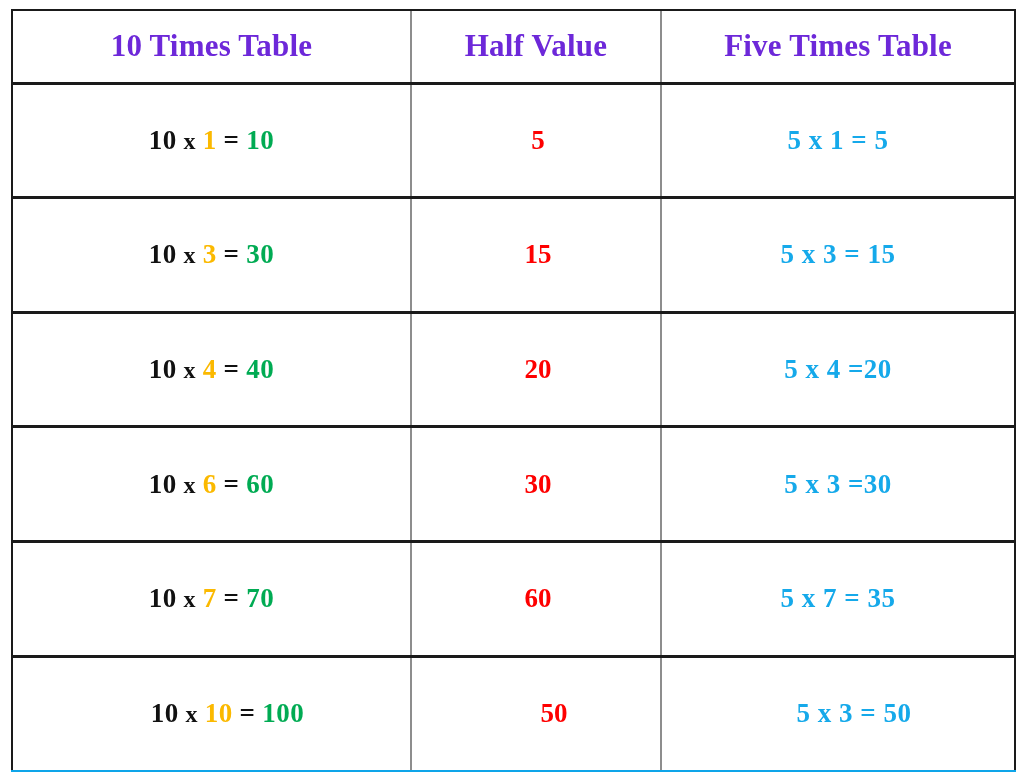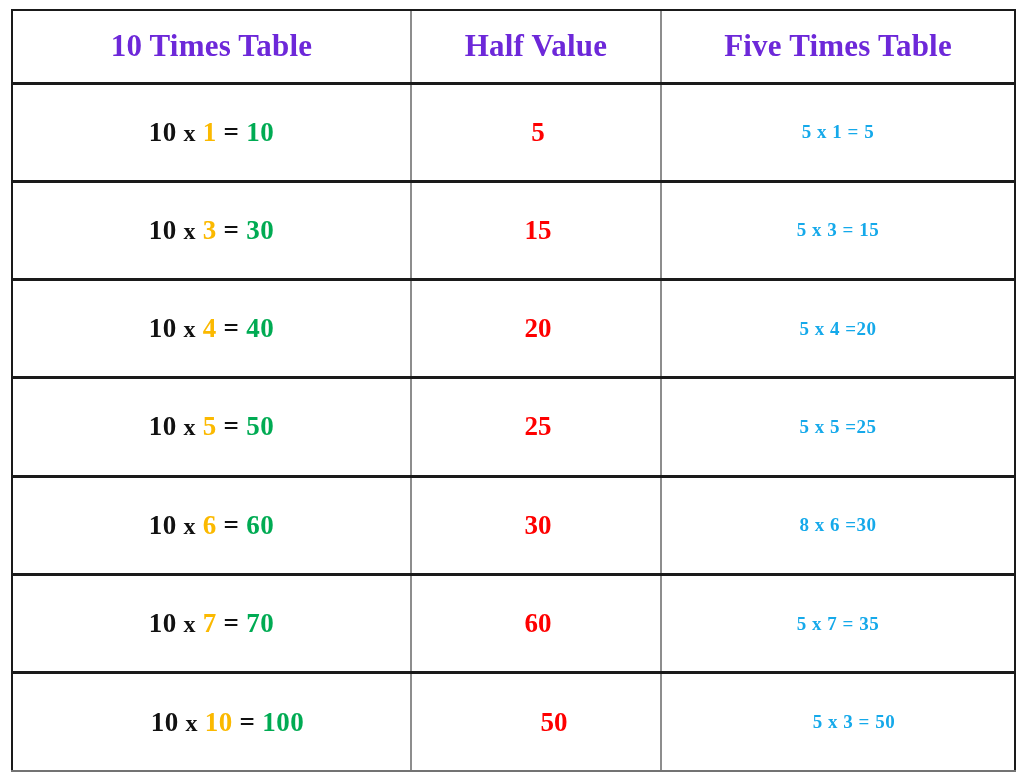--- a/index.html
+++ b/index.html
@@ -63,21 +63,21 @@
     text-align: center;
     padding: 0;
     font-weight: bold;
     white-space: nowrap;
   }
   tr.data-row td.cell-ten  { border-left: 2px solid #1a1a1a; }
   tr.data-row td.cell-half { border-left: 2px solid #8d8d8d; }
   tr.data-row td.cell-five { border-left: 2px solid #8d8d8d; border-right: 2px solid #1a1a1a; }
 
   tr.data-row:last-child td {
-    border-bottom: 2px solid #737373;
+    border-bottom: 2px solid #0ea5e9;
     padding-left: 32px;
   }
 
   
   .expr-ten {
     font-size: 27px;
     color: #111111;
     letter-spacing: 0.5px;
   }
   .expr-ten .operand-a { color: #111111; }
@@ -87,21 +87,21 @@
   .expr-ten .product   { color: #00ab53; }
 
   .half-value {
     font-size: 27px;
     color: #fe0000;
     padding-left: 4px;
     display: inline-block;
   }
 
   .expr-five {
-    font-size: 19px;
+    font-size: 27px;
     color: #15a9ea;
     letter-spacing: 0.5px;
   }
 
   .sp { letter-spacing: 0; }
 </style>
 </head>
 <body>
 
 <div id="page">
@@ -134,28 +134,23 @@
           <td class="cell-ten"><span class="expr-ten"><span class="operand-a">10</span><span class="sp">&nbsp;</span><span class="op-times">x</span><span class="sp">&nbsp;</span><span class="operand-b">3</span><span class="sp">&nbsp;</span><span class="op-equals">=</span><span class="sp">&nbsp;</span><span class="product">30</span></span></td>
           <td class="cell-half"><span class="half-value">15</span></td>
           <td class="cell-five"><span class="expr-five">5 x 3 = 15</span></td>
         </tr>
         <tr class="data-row">
           <td class="cell-ten"><span class="expr-ten"><span class="operand-a">10</span><span class="sp">&nbsp;</span><span class="op-times">x</span><span class="sp">&nbsp;</span><span class="operand-b">4</span><span class="sp">&nbsp;</span><span class="op-equals">=</span><span class="sp">&nbsp;</span><span class="product">40</span></span></td>
           <td class="cell-half"><span class="half-value">20</span></td>
           <td class="cell-five"><span class="expr-five">5 x 4 =20</span></td>
         </tr>
         <tr class="data-row">
-          <td class="cell-ten"><span class="expr-ten"><span class="operand-a">10</span><span class="sp">&nbsp;</span><span class="op-times">x</span><span class="sp">&nbsp;</span><span class="operand-b">5</span><span class="sp">&nbsp;</span><span class="op-equals">=</span><span class="sp">&nbsp;</span><span class="product">50</span></span></td>
-          <td class="cell-half"><span class="half-value">25</span></td>
-          <td class="cell-five"><span class="expr-five">5 x 5 =25</span></td>
-        </tr>
-        <tr class="data-row">
           <td class="cell-ten"><span class="expr-ten"><span class="operand-a">10</span><span class="sp">&nbsp;</span><span class="op-times">x</span><span class="sp">&nbsp;</span><span class="operand-b">6</span><span class="sp">&nbsp;</span><span class="op-equals">=</span><span class="sp">&nbsp;</span><span class="product">60</span></span></td>
           <td class="cell-half"><span class="half-value">30</span></td>
-          <td class="cell-five"><span class="expr-five">8 x 6 =30</span></td>
+          <td class="cell-five"><span class="expr-five">5 x 3 =30</span></td>
         </tr>
         <tr class="data-row">
           <td class="cell-ten"><span class="expr-ten"><span class="operand-a">10</span><span class="sp">&nbsp;</span><span class="op-times">x</span><span class="sp">&nbsp;</span><span class="operand-b">7</span><span class="sp">&nbsp;</span><span class="op-equals">=</span><span class="sp">&nbsp;</span><span class="product">70</span></span></td>
           <td class="cell-half"><span class="half-value">60</span></td>
           <td class="cell-five"><span class="expr-five">5 x 7 = 35</span></td>
         </tr>
         <tr class="data-row">
           <td class="cell-ten"><span class="expr-ten"><span class="operand-a">10</span><span class="sp">&nbsp;</span><span class="op-times">x</span><span class="sp">&nbsp;</span><span class="operand-b">10</span><span class="sp">&nbsp;</span><span class="op-equals">=</span><span class="sp">&nbsp;</span><span class="product">100</span></span></td>
           <td class="cell-half"><span class="half-value">50</span></td>
           <td class="cell-five"><span class="expr-five">5 x 3 = 50</span></td>

